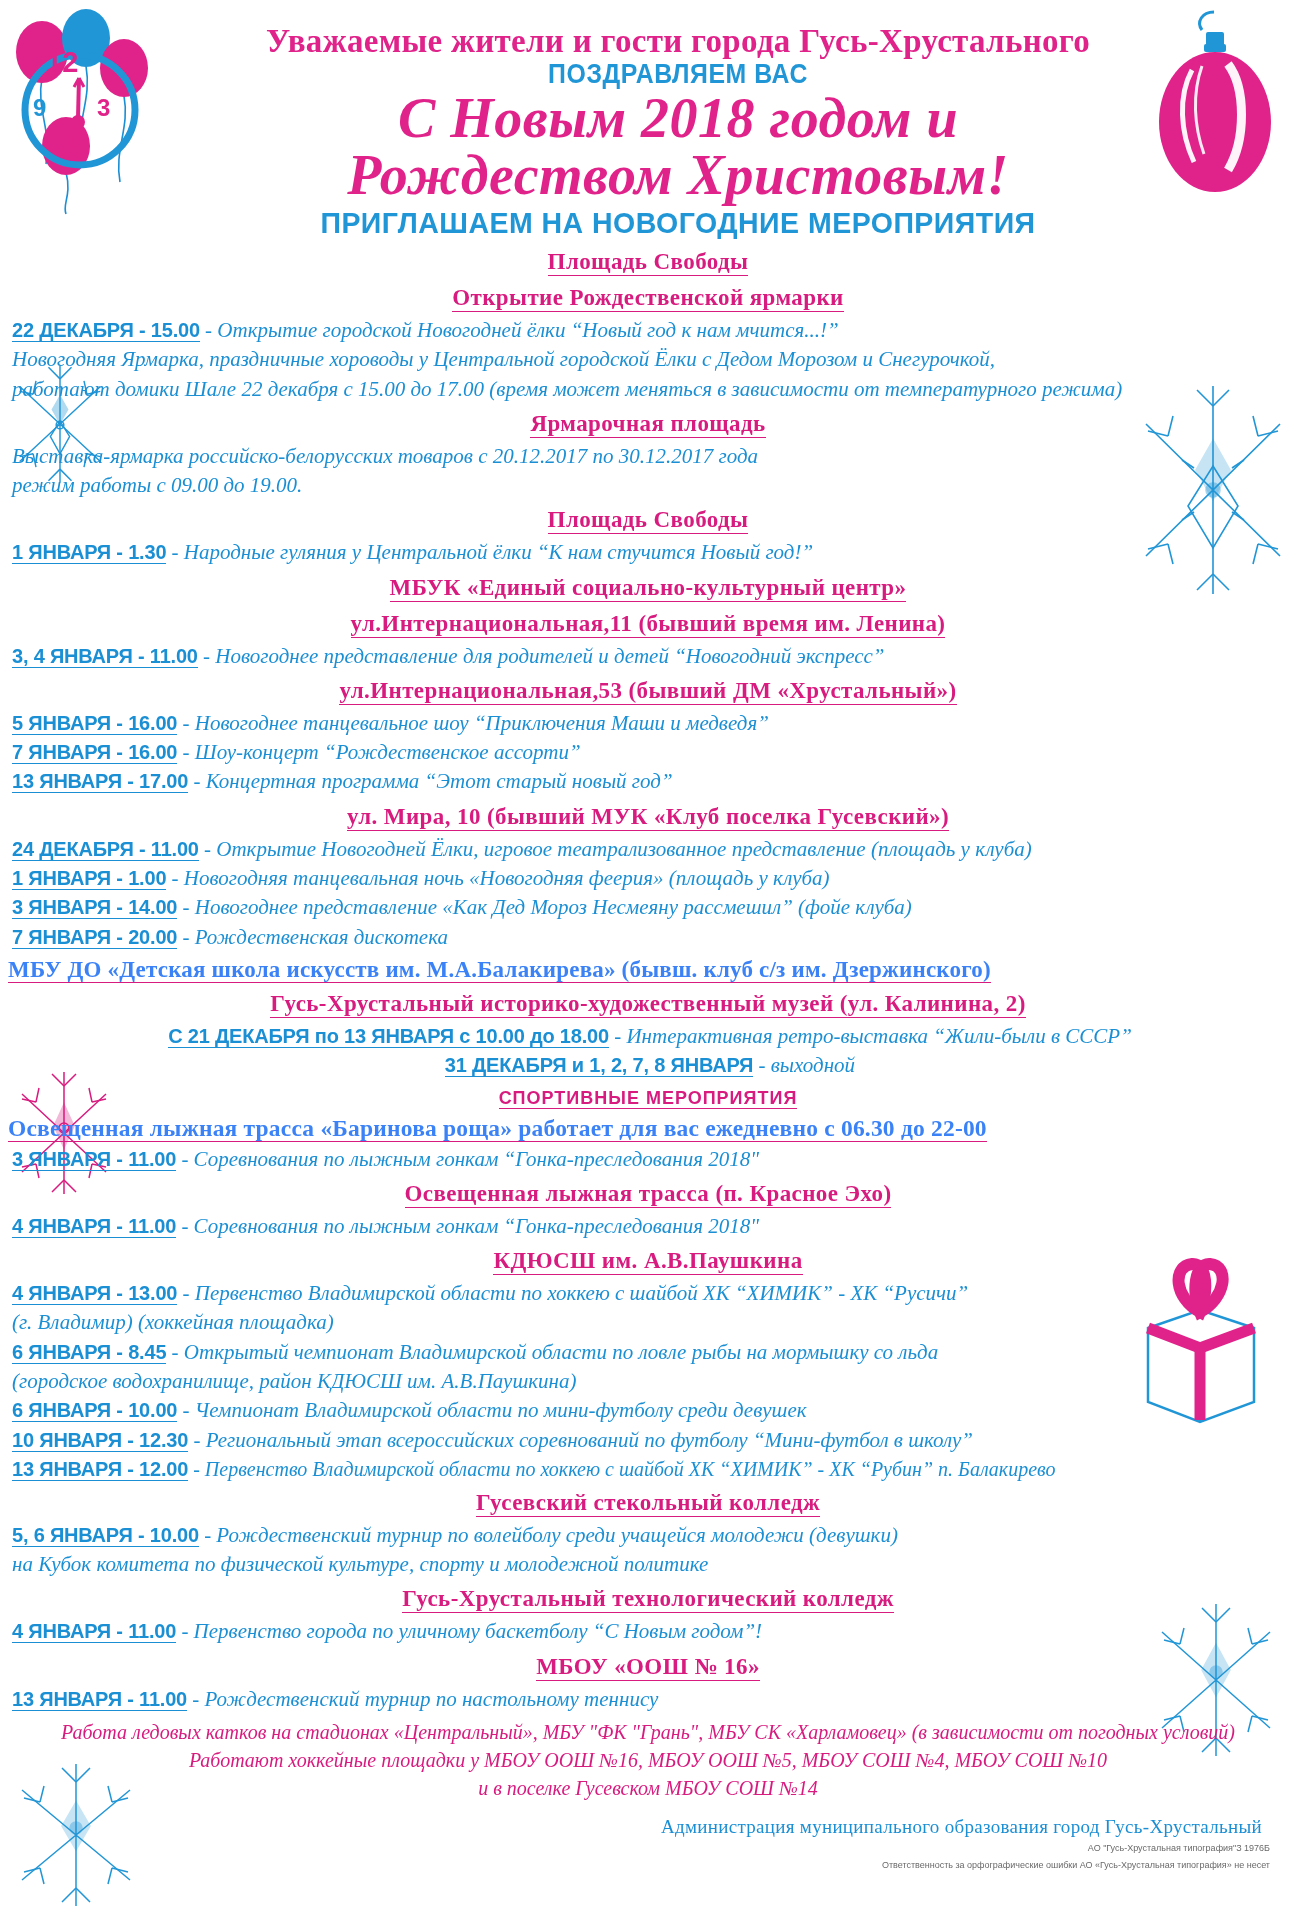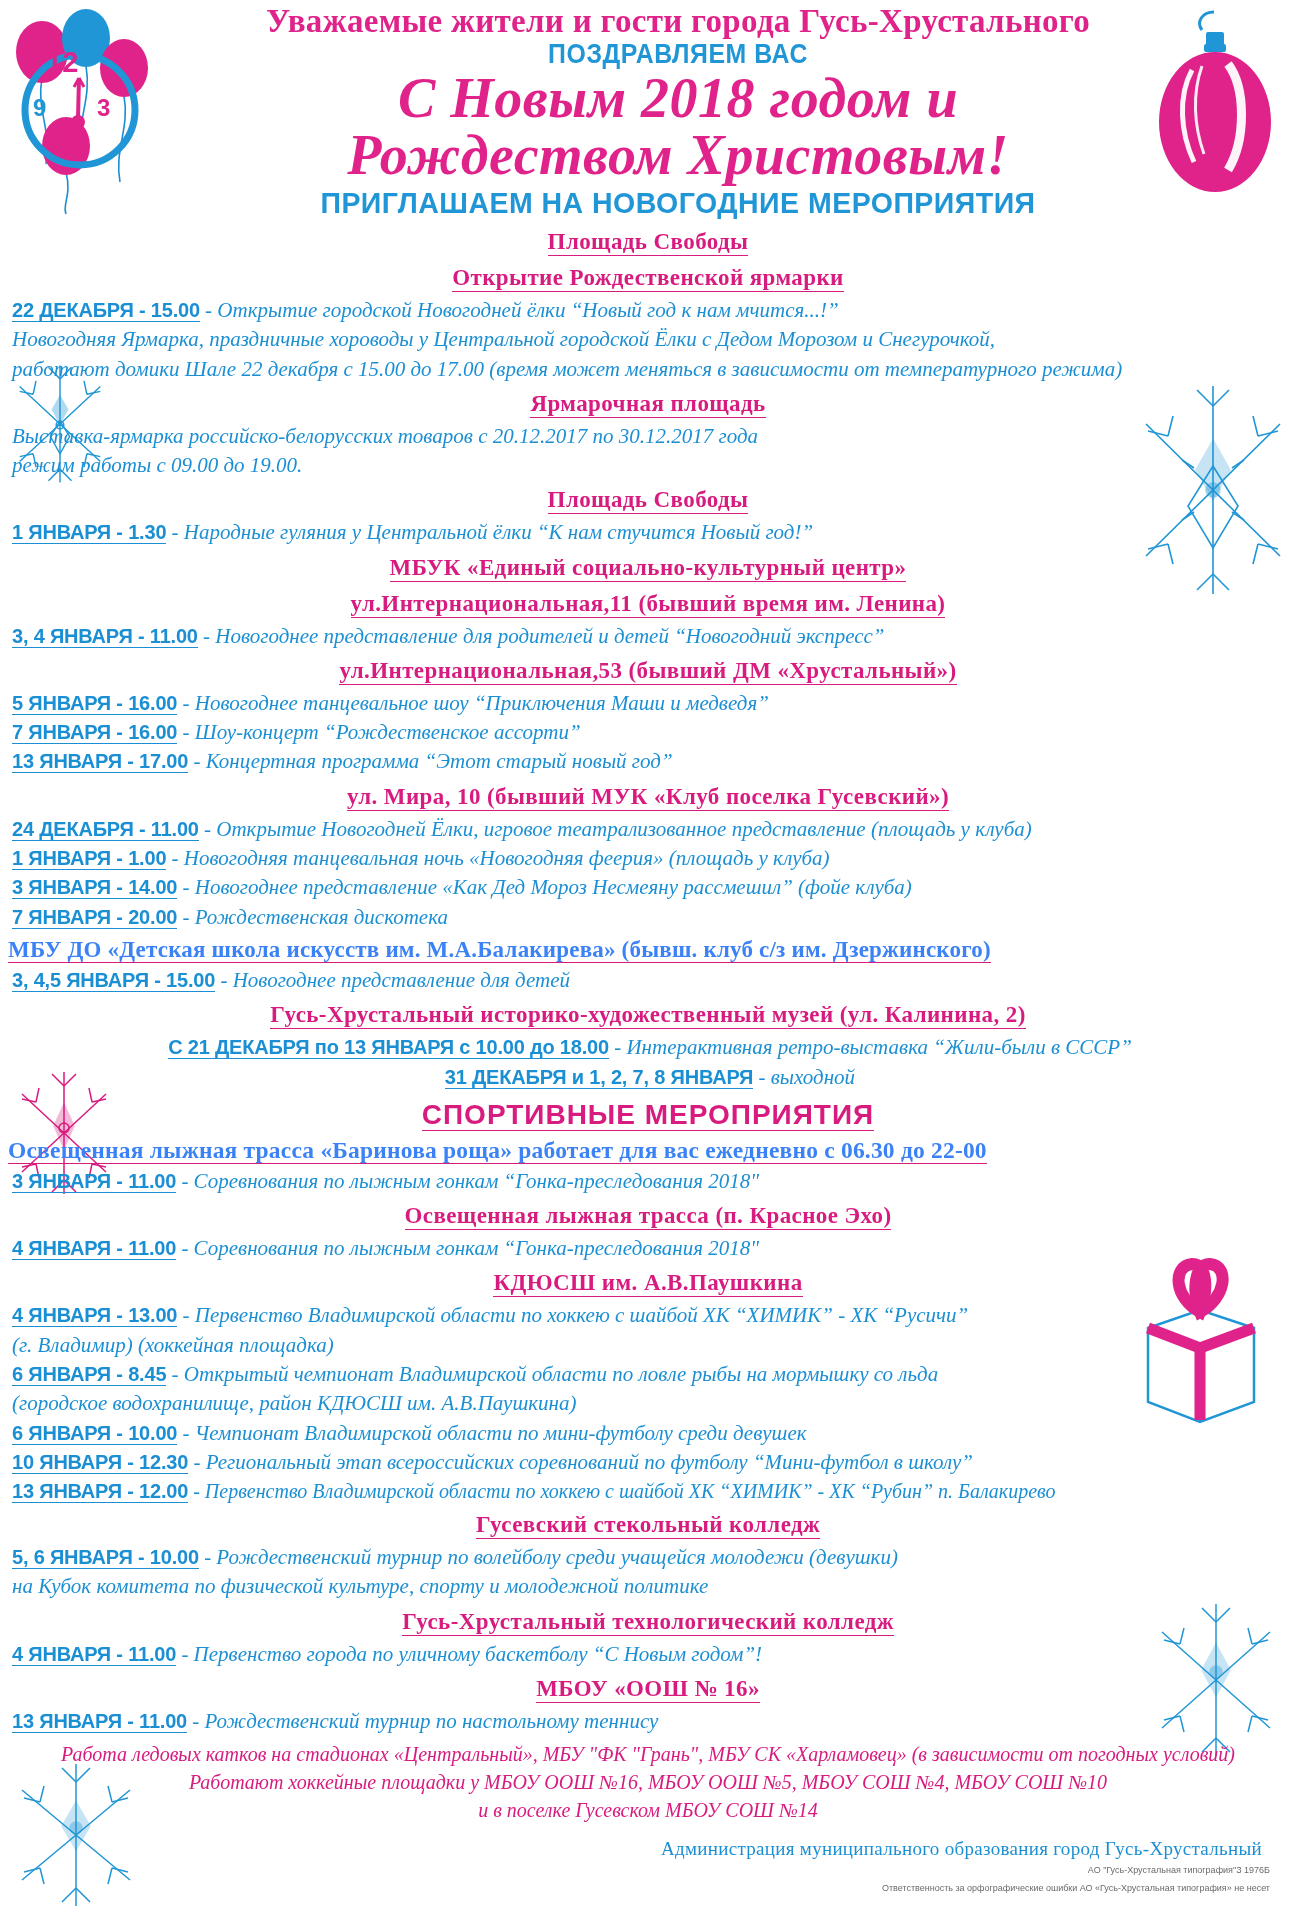--- a/index.html
+++ b/index.html
@@ -34,20 +34,21 @@
     z-index: 3;
   }
   .h-line1 {
     font-family: "Liberation Serif", serif;
     font-weight: bold;
     font-size: 33px;
     color: #e0238a;
     letter-spacing: 0.3px;
     line-height: 1.05;
     margin-left: 60px;
+    margin-top: 20px;
   }
   .h-line2 {
     font-family: "Liberation Sans", sans-serif;
     font-weight: bold;
     font-size: 27px;
     color: #2196d6;
     letter-spacing: 0.6px;
     line-height: 1.15;
     margin-left: 60px;
     transform: scaleX(0.92);
@@ -114,21 +115,21 @@
   }
   .ev.center { text-align: left; white-space: normal; }
   .ev.c2 { text-align: center; }
   .ev.sm { font-size: 20px; }
 
   .sport-title {
     text-align: center;
     color: #d81b7f;
     font-family: "Liberation Sans", sans-serif;
     font-weight: bold;
-    font-size: 28px;
+    font-size: 18px;
     letter-spacing: 1px;
     margin: 8px 0 4px 0;
   }
   .sport-title span.u { border-bottom: 1.5px solid #d81b7f; }
 
   .wide-head {
     text-align: left;
     color: #3b82f6;
     font-family: "Liberation Serif", serif;
     font-weight: bold;
@@ -333,21 +334,20 @@
     <div>
       <div class="venue"><span class="u">ул. Мира, 10 (бывший МУК «Клуб поселка Гусевский»)</span></div>
       <div class="ev"><span class="d">24 ДЕКАБРЯ - 11.00</span><span> - Открытие Новогодней Ёлки, игровое театрализованное представление (площадь у клуба)</span></div>
       <div class="ev"><span class="d">1 ЯНВАРЯ - 1.00</span><span> - Новогодняя танцевальная ночь «Новогодняя феерия» (площадь у клуба)</span></div>
       <div class="ev"><span class="d">3 ЯНВАРЯ - 14.00</span><span> - Новогоднее представление «Как Дед Мороз Несмеяну рассмешил” (фойе клуба)</span></div>
       <div class="ev"><span class="d">7 ЯНВАРЯ - 20.00</span><span> - Рождественская дискотека</span></div>
     </div>
 
     <div>
       <div class="wide-head" style="font-size:23px;"><span class="u">МБУ ДО «Детская школа искусств им. М.А.Балакирева» (бывш. клуб с/з им. Дзержинского)</span></div>
-      <div class="ev"><span class="d">3, 4,5 ЯНВАРЯ - 15.00</span><span> - Новогоднее представление для детей</span></div>
     </div>
 
     <div>
       <div class="venue"><span class="u">Гусь-Хрустальный историко-художественный музей (ул. Калинина, 2)</span></div>
       <div class="ev c2"><span class="d">С 21 ДЕКАБРЯ по 13 ЯНВАРЯ  с 10.00 до 18.00</span><span> - Интерактивная ретро-выставка “Жили-были в СССР”</span></div>
       <div class="ev c2"><span class="d">31 ДЕКАБРЯ и 1, 2, 7, 8 ЯНВАРЯ</span><span> - выходной</span></div>
     </div>
 
     <div class="sport-title"><span class="u">СПОРТИВНЫЕ  МЕРОПРИЯТИЯ</span></div>
 

